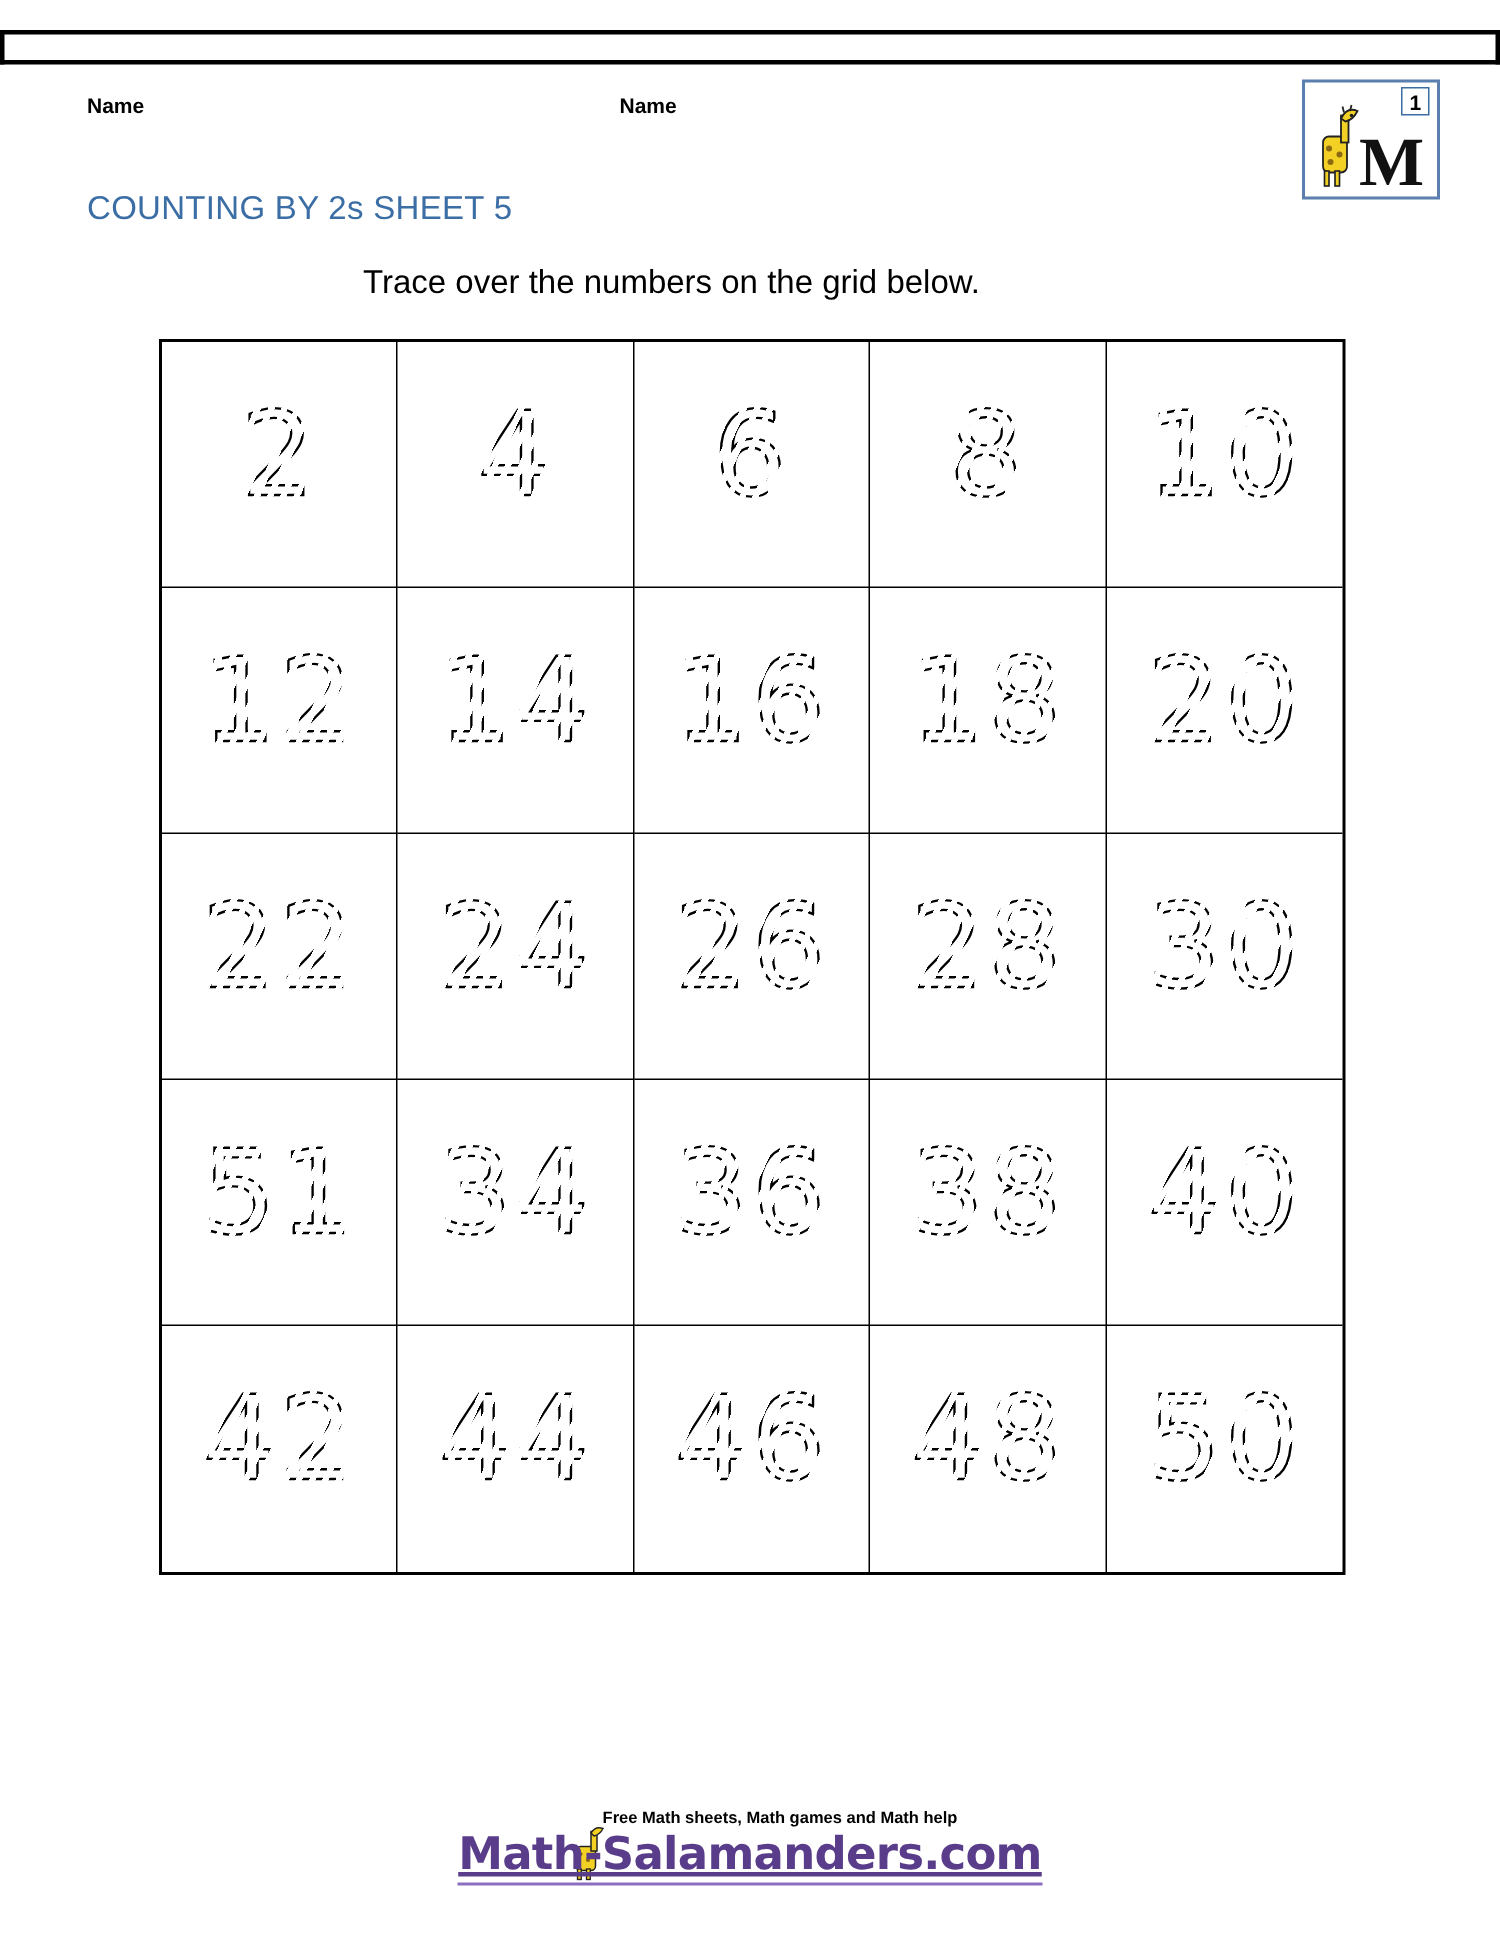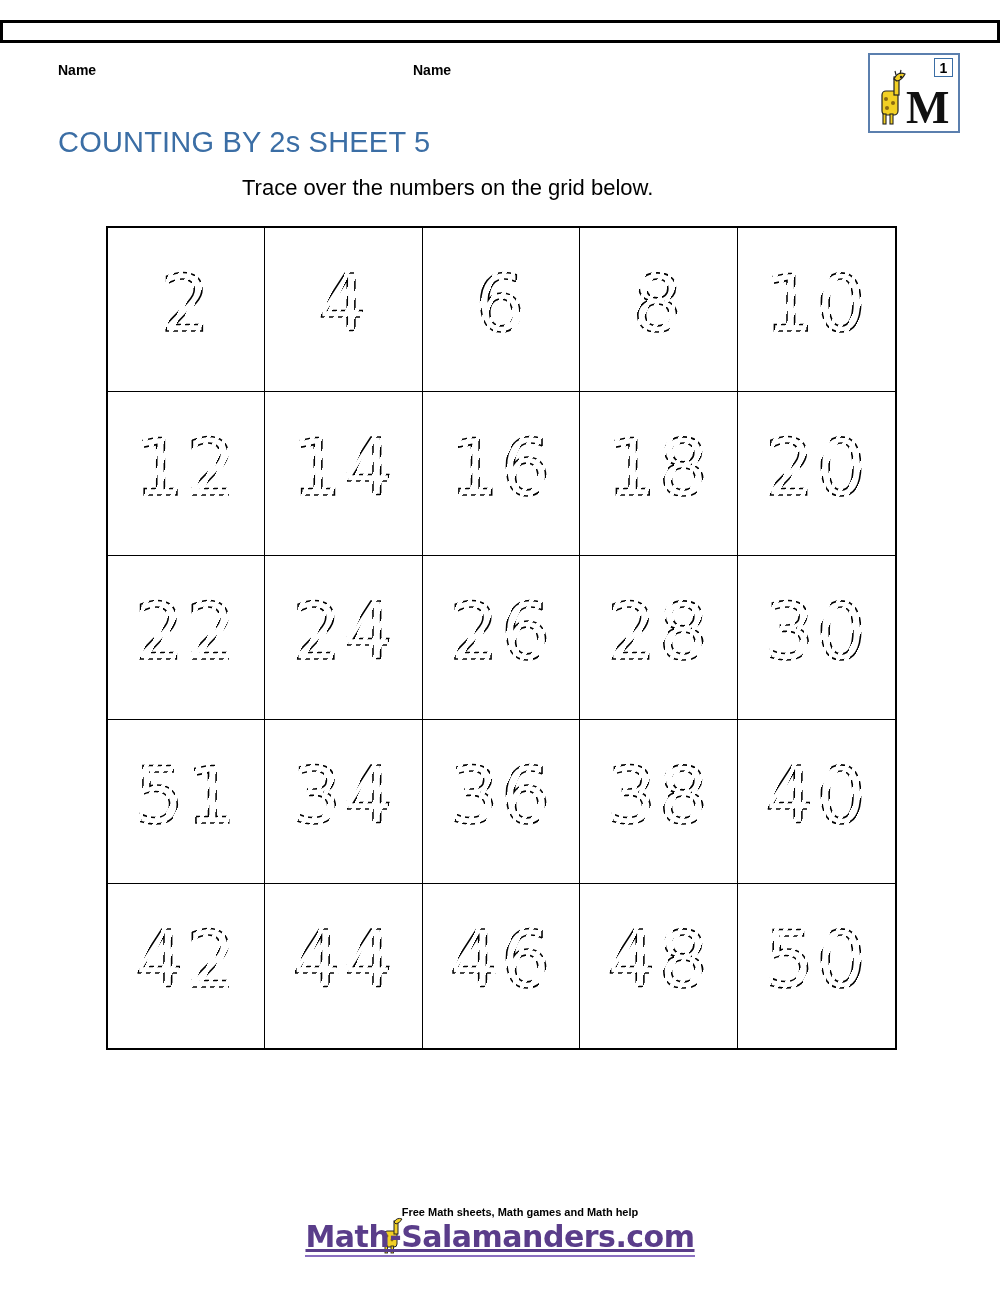--- a/index.html
+++ b/index.html
@@ -58,21 +58,21 @@
     position: absolute;
     left: 413px; top: 62px;
     font-size: 14px;
     color: #000;
     font-weight: 600;
   }
 
   .title {
     position: absolute;
     left: 58px; top: 126px;
-    font-size: 29px;
+    font-size: 22px;
     color: #3b6ea5;
     letter-spacing: 0.2px;
     white-space: nowrap;
   }
   .subtitle {
     position: absolute;
     left: 242px; top: 175px;
     font-size: 22px;
     color: #000;
     white-space: nowrap;

